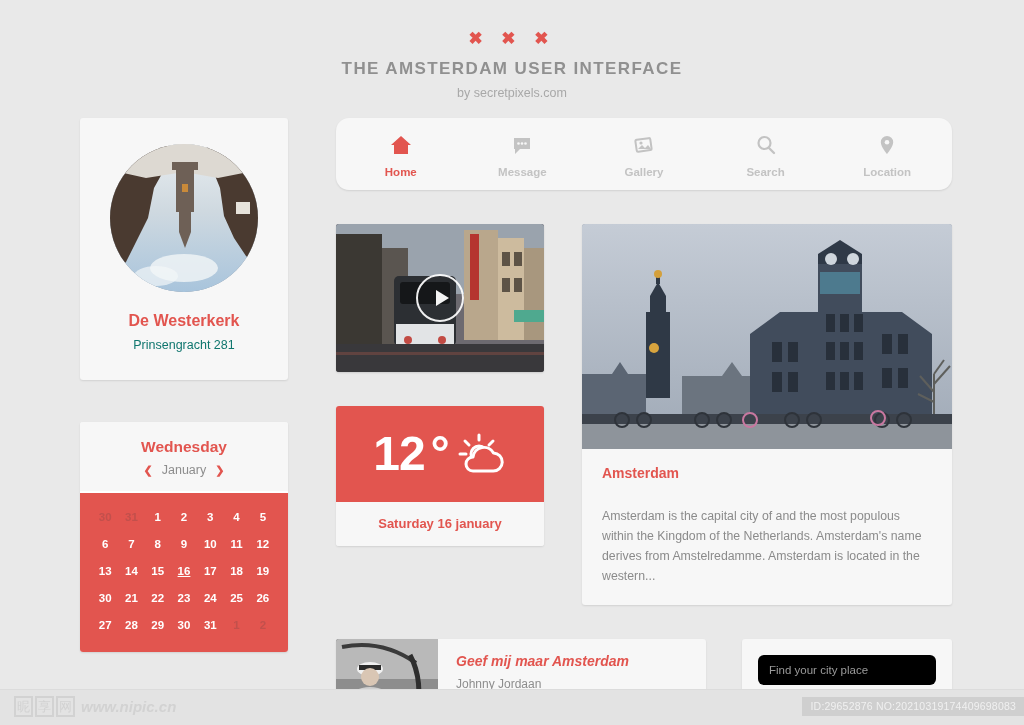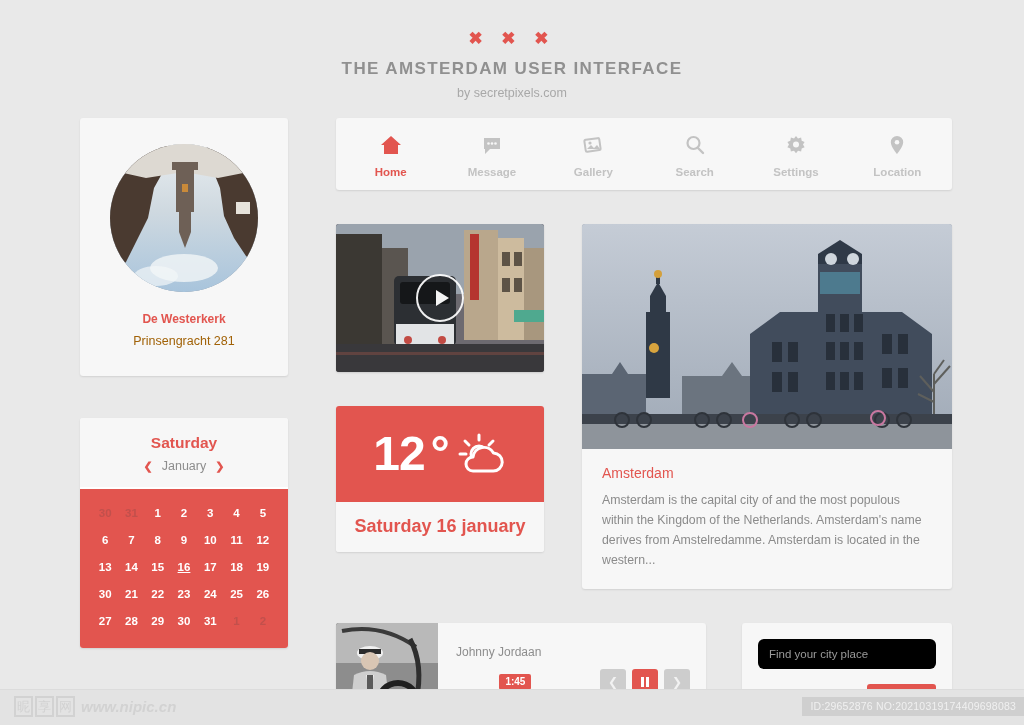--- a/index.html
+++ b/index.html
@@ -59,26 +59,26 @@
     width: 148px; height: 148px;
     border-radius: 50%;
     margin: 0 auto;
     overflow: hidden;
     position: relative;
     background: #8a94a0;
   }
   .avatar svg { display:block; width:100%; height:100%; }
   .profile-name {
     color: #e2554f;
-    font-size: 12px;
+    font-size: 16px;
     font-weight: bold;
     margin-top: 20px;
   }
   .profile-addr {
-    color: #a16207;
+    color: #0f766e;
     font-size: 12.5px;
     margin-top: 8px;
   }
   .btn-red {
     display: block;
     width: 100%;
     margin-top: 24px;
     background: #e2554f;
     color: #fff;
     border: none;
@@ -127,20 +127,21 @@
     cursor: pointer;
   }
   .cal-cell.muted { color: #c2504c; }
   .cal-cell.today { text-decoration: underline; }
 
   
   .navbar {
     display: flex;
     padding: 14px 4px 12px;
     margin-bottom: 34px;
+    border-radius: 13px;
   }
   .nav-item {
     flex: 1;
     text-align: center;
     cursor: pointer;
     color: #c3c3c3;
   }
   .nav-item.active { color: #e2554f; }
   .nav-icon { height: 26px; display: flex; align-items: center; justify-content: center; }
   .nav-icon svg { display: block; }
@@ -197,34 +198,34 @@
     font-size: 48px;
     font-weight: bold;
     letter-spacing: -1px;
     line-height: 1;
   }
   .weather-bottom {
     background: #f7f7f7;
     text-align: center;
     padding: 14px 12px 15px;
     color: #e2554f;
-    font-size: 18px;
+    font-size: 13px;
     font-weight: bold;
   }
 
   
   .city-card { overflow: hidden; }
   .city-img { height: 225px; position: relative; background: #8d95a2; }
   .city-img svg { display:block; width:100%; height:100%; }
   .city-body { padding: 16px 20px 18px; }
   .city-title {
     color: #e2554f;
     font-size: 14px;
-    font-weight: normal;
-    margin-bottom: 10px;
+    font-weight: bold;
+    margin-bottom: 26px;
   }
   .city-text {
     color: #8b8b8b;
     font-size: 12.3px;
     line-height: 1.62;
   }
 
   
   .bottom-row { display: flex; gap: 36px; margin-top: 34px; }
   .player-card {
@@ -439,21 +440,21 @@
           <ellipse cx="46" cy="132" rx="22" ry="10" fill="#f2f6f8" opacity=".7"></ellipse>
           <rect x="126" y="58" width="14" height="12" fill="#e6e2da"></rect>
         </svg>
       </div>
       <div class="profile-name">De Westerkerk</div>
       <div class="profile-addr">Prinsengracht 281</div>
     </div>
 
     <div class="card calendar">
       <div class="cal-head">
-        <div class="cal-day">Saturday</div>
+        <div class="cal-day">Wednesday</div>
         <div class="cal-nav">
           <span class="cal-arrow">❮</span>
           <span>January</span>
           <span class="cal-arrow">❯</span>
         </div>
       </div>
       <div class="cal-body">
         <div class="cal-grid" id="cal-grid">
             <div class="cal-cell muted">30</div>
             <div class="cal-cell muted">31</div>
@@ -532,29 +533,20 @@
             <svg width="22" height="20" viewBox="0 0 22 20">
               <circle cx="9.5" cy="8" r="6" fill="none" stroke="currentColor" stroke-width="2.2"></circle>
               <line x1="14" y1="13" x2="19" y2="18" stroke="currentColor" stroke-width="2.4" stroke-linecap="round"></line>
             </svg>
           </span>
           <div class="nav-label">Search</div>
         </div>
         <div class="nav-item">
           <span class="nav-icon">
             <svg width="22" height="20" viewBox="0 0 22 20">
-              <path d="M11 1 l2 2.4 3.1 -0.8 0.6 3.1 2.9 1.2 -1.6 2.7 1.6 2.7 -2.9 1.2 -0.6 3.1 -3.1 -0.8 -2 2.4 -2 -2.4 -3.1 0.8 -0.6 -3.1 -2.9 -1.2 1.6 -2.7 -1.6 -2.7 2.9 -1.2 0.6 -3.1 3.1 0.8 z" fill="currentColor"></path>
-              <circle cx="11" cy="9.6" r="3" fill="#f7f7f7"></circle>
-            </svg>
-          </span>
-          <div class="nav-label">Settings</div>
-        </div>
-        <div class="nav-item">
-          <span class="nav-icon">
-            <svg width="22" height="20" viewBox="0 0 22 20">
               <path d="M11 1 a6.2 6.2 0 0 0 -6.2 6.2 C4.8 11.6 11 19 11 19 s6.2 -7.4 6.2 -11.8 A6.2 6.2 0 0 0 11 1 z" fill="currentColor"></path>
               <circle cx="11" cy="7.2" r="2.3" fill="#f7f7f7"></circle>
             </svg>
           </span>
           <div class="nav-label">Location</div>
         </div>
       </div>
 
     <div class="media-row">
 
@@ -708,20 +700,21 @@
             <path d="M30 52 l4 22 4 -22 z" fill="#efefef"></path>
             <rect x="31" y="52" width="6" height="26" fill="#5a5a5a"></rect>
 
             <circle cx="62" cy="80" r="20" fill="none" stroke="#1f1f1f" stroke-width="6"></circle>
             <circle cx="62" cy="80" r="4" fill="#1f1f1f"></circle>
             <path d="M62 80 L46 70 M62 80 L78 70 M62 80 L62 100" stroke="#1f1f1f" stroke-width="4"></path>
             <rect x="0" y="96" width="102" height="10" fill="#4d4d4d"></rect>
           </svg>
         </div>
         <div class="player-body">
+          <div class="track-title">Geef mij maar Amsterdam</div>
           <div class="track-artist">Johnny Jordaan</div>
           <div class="player-controls">
             <div class="progress-wrap">
               <div class="time-bubble" id="time-bubble" style="left: 45%;">1:45</div>
               <div class="progress-track">
                 <div class="progress-fill" id="progress-fill" style="width: 45%;"></div>
               </div>
             </div>
             <div class="ctrl-group">
               <button class="ctrl">

